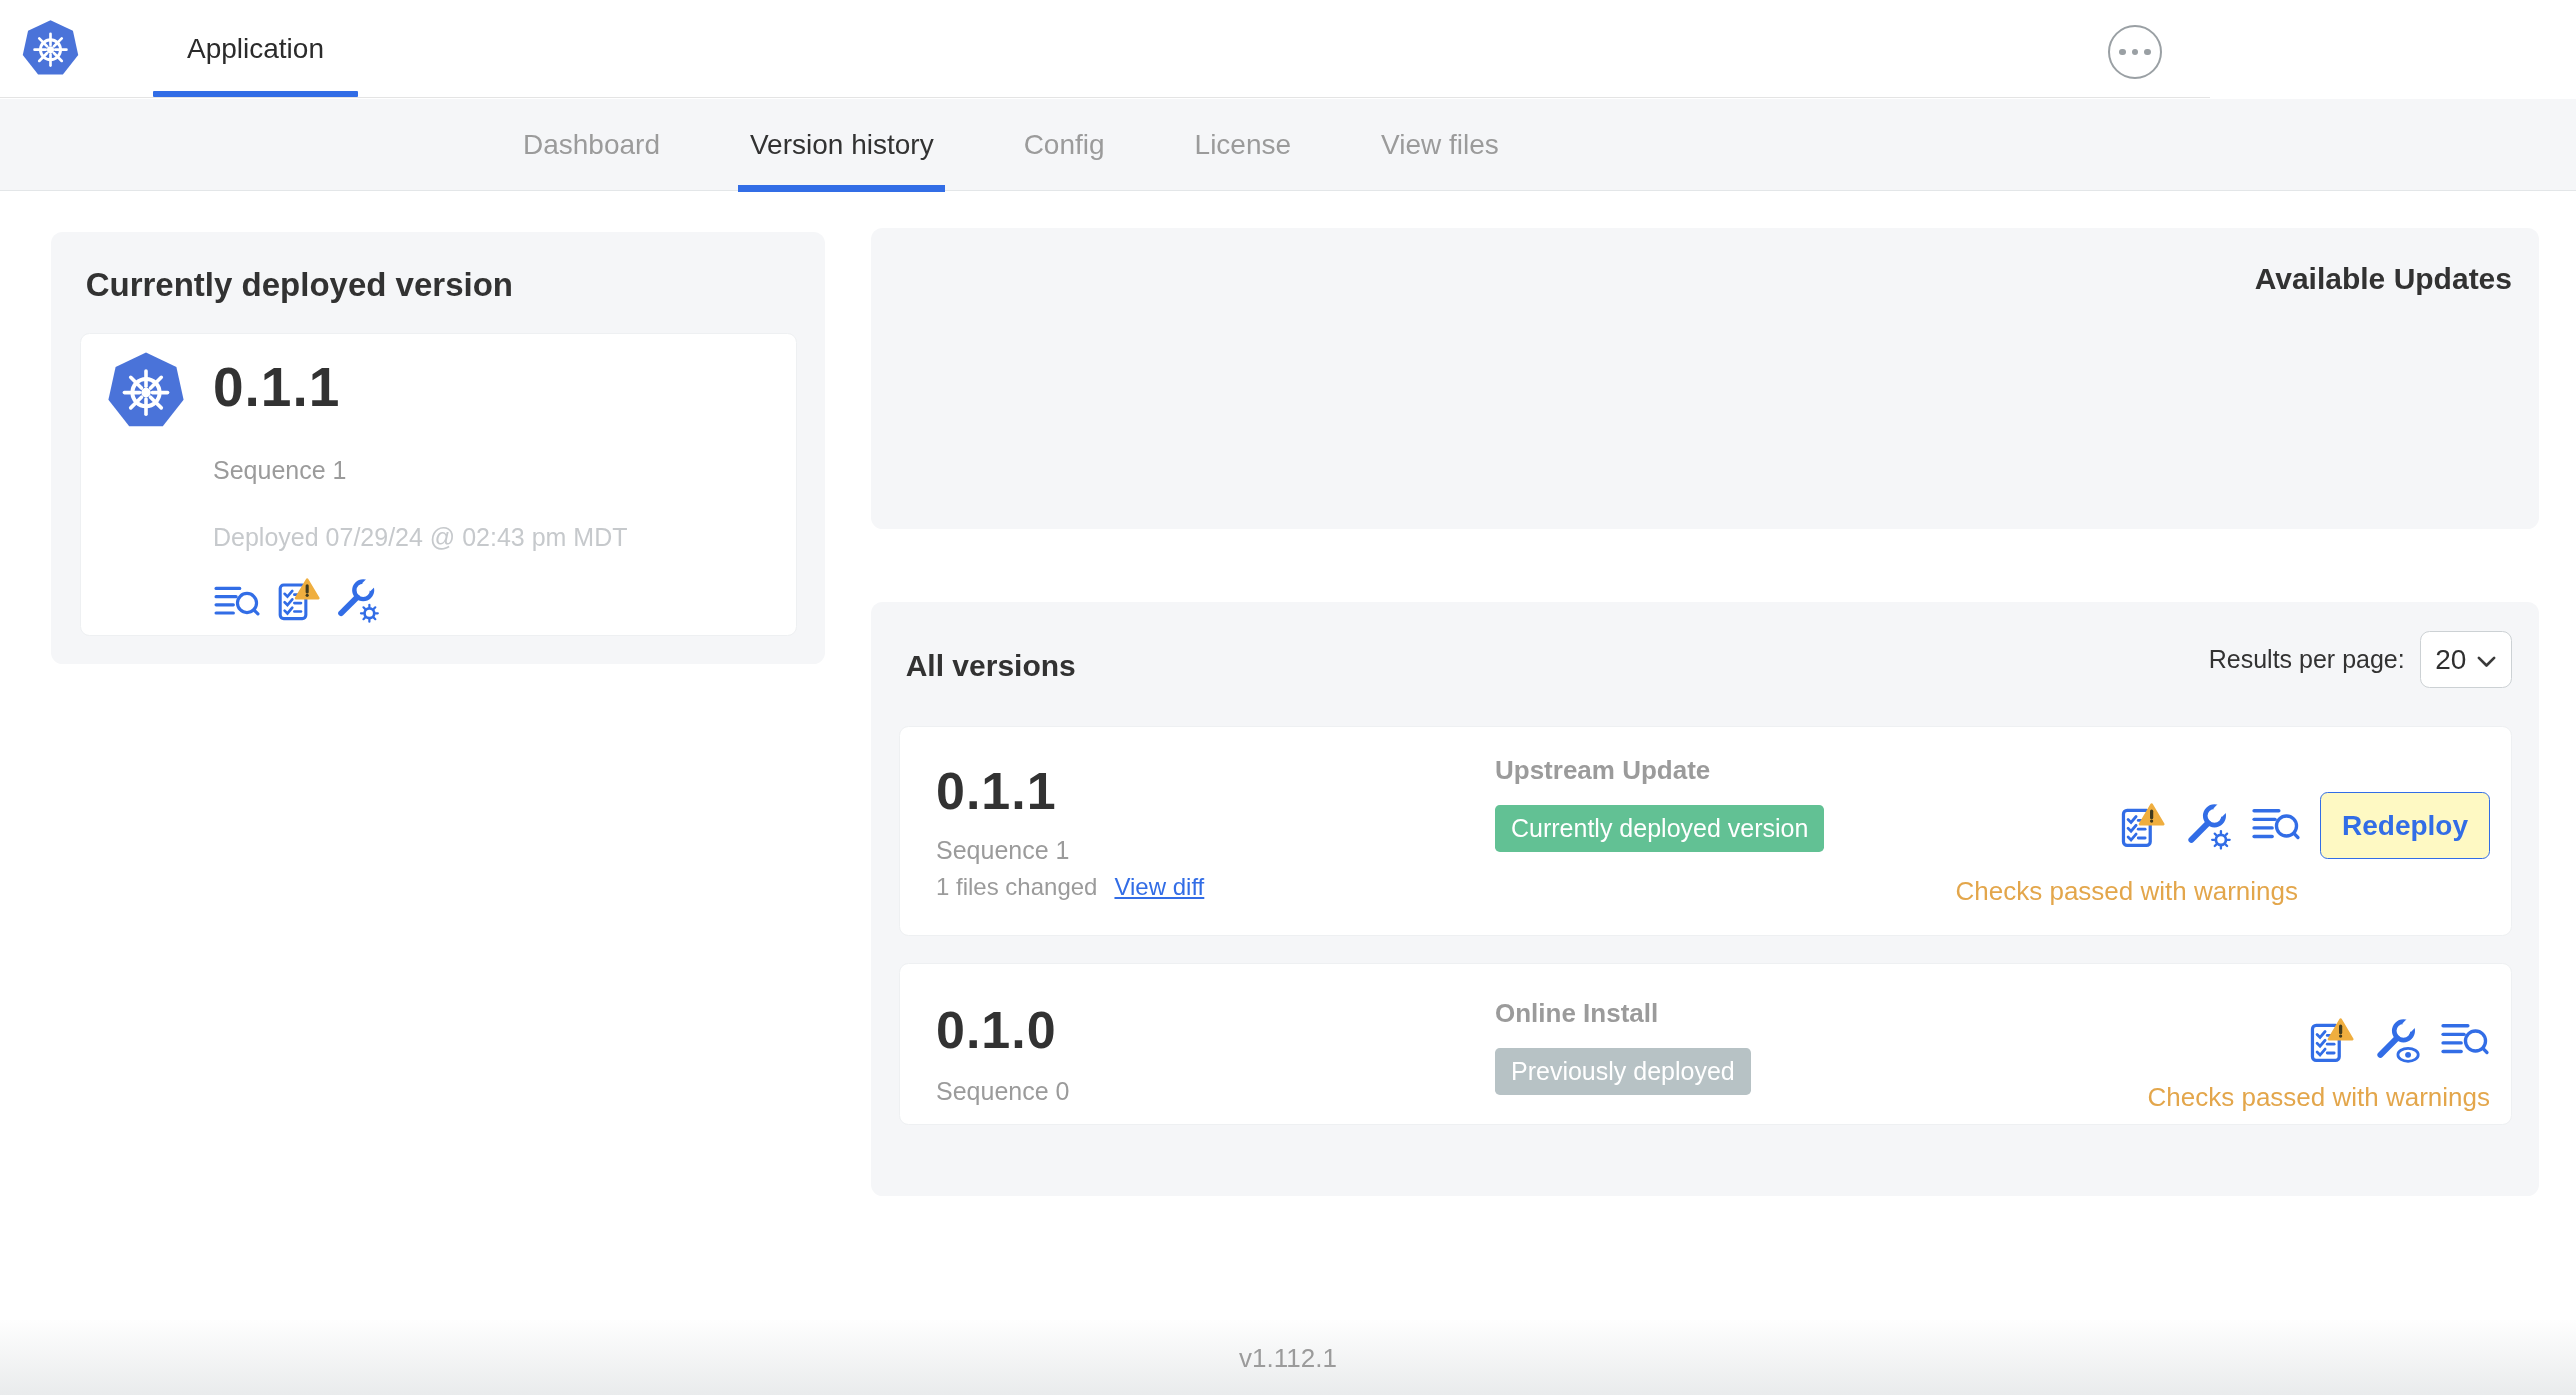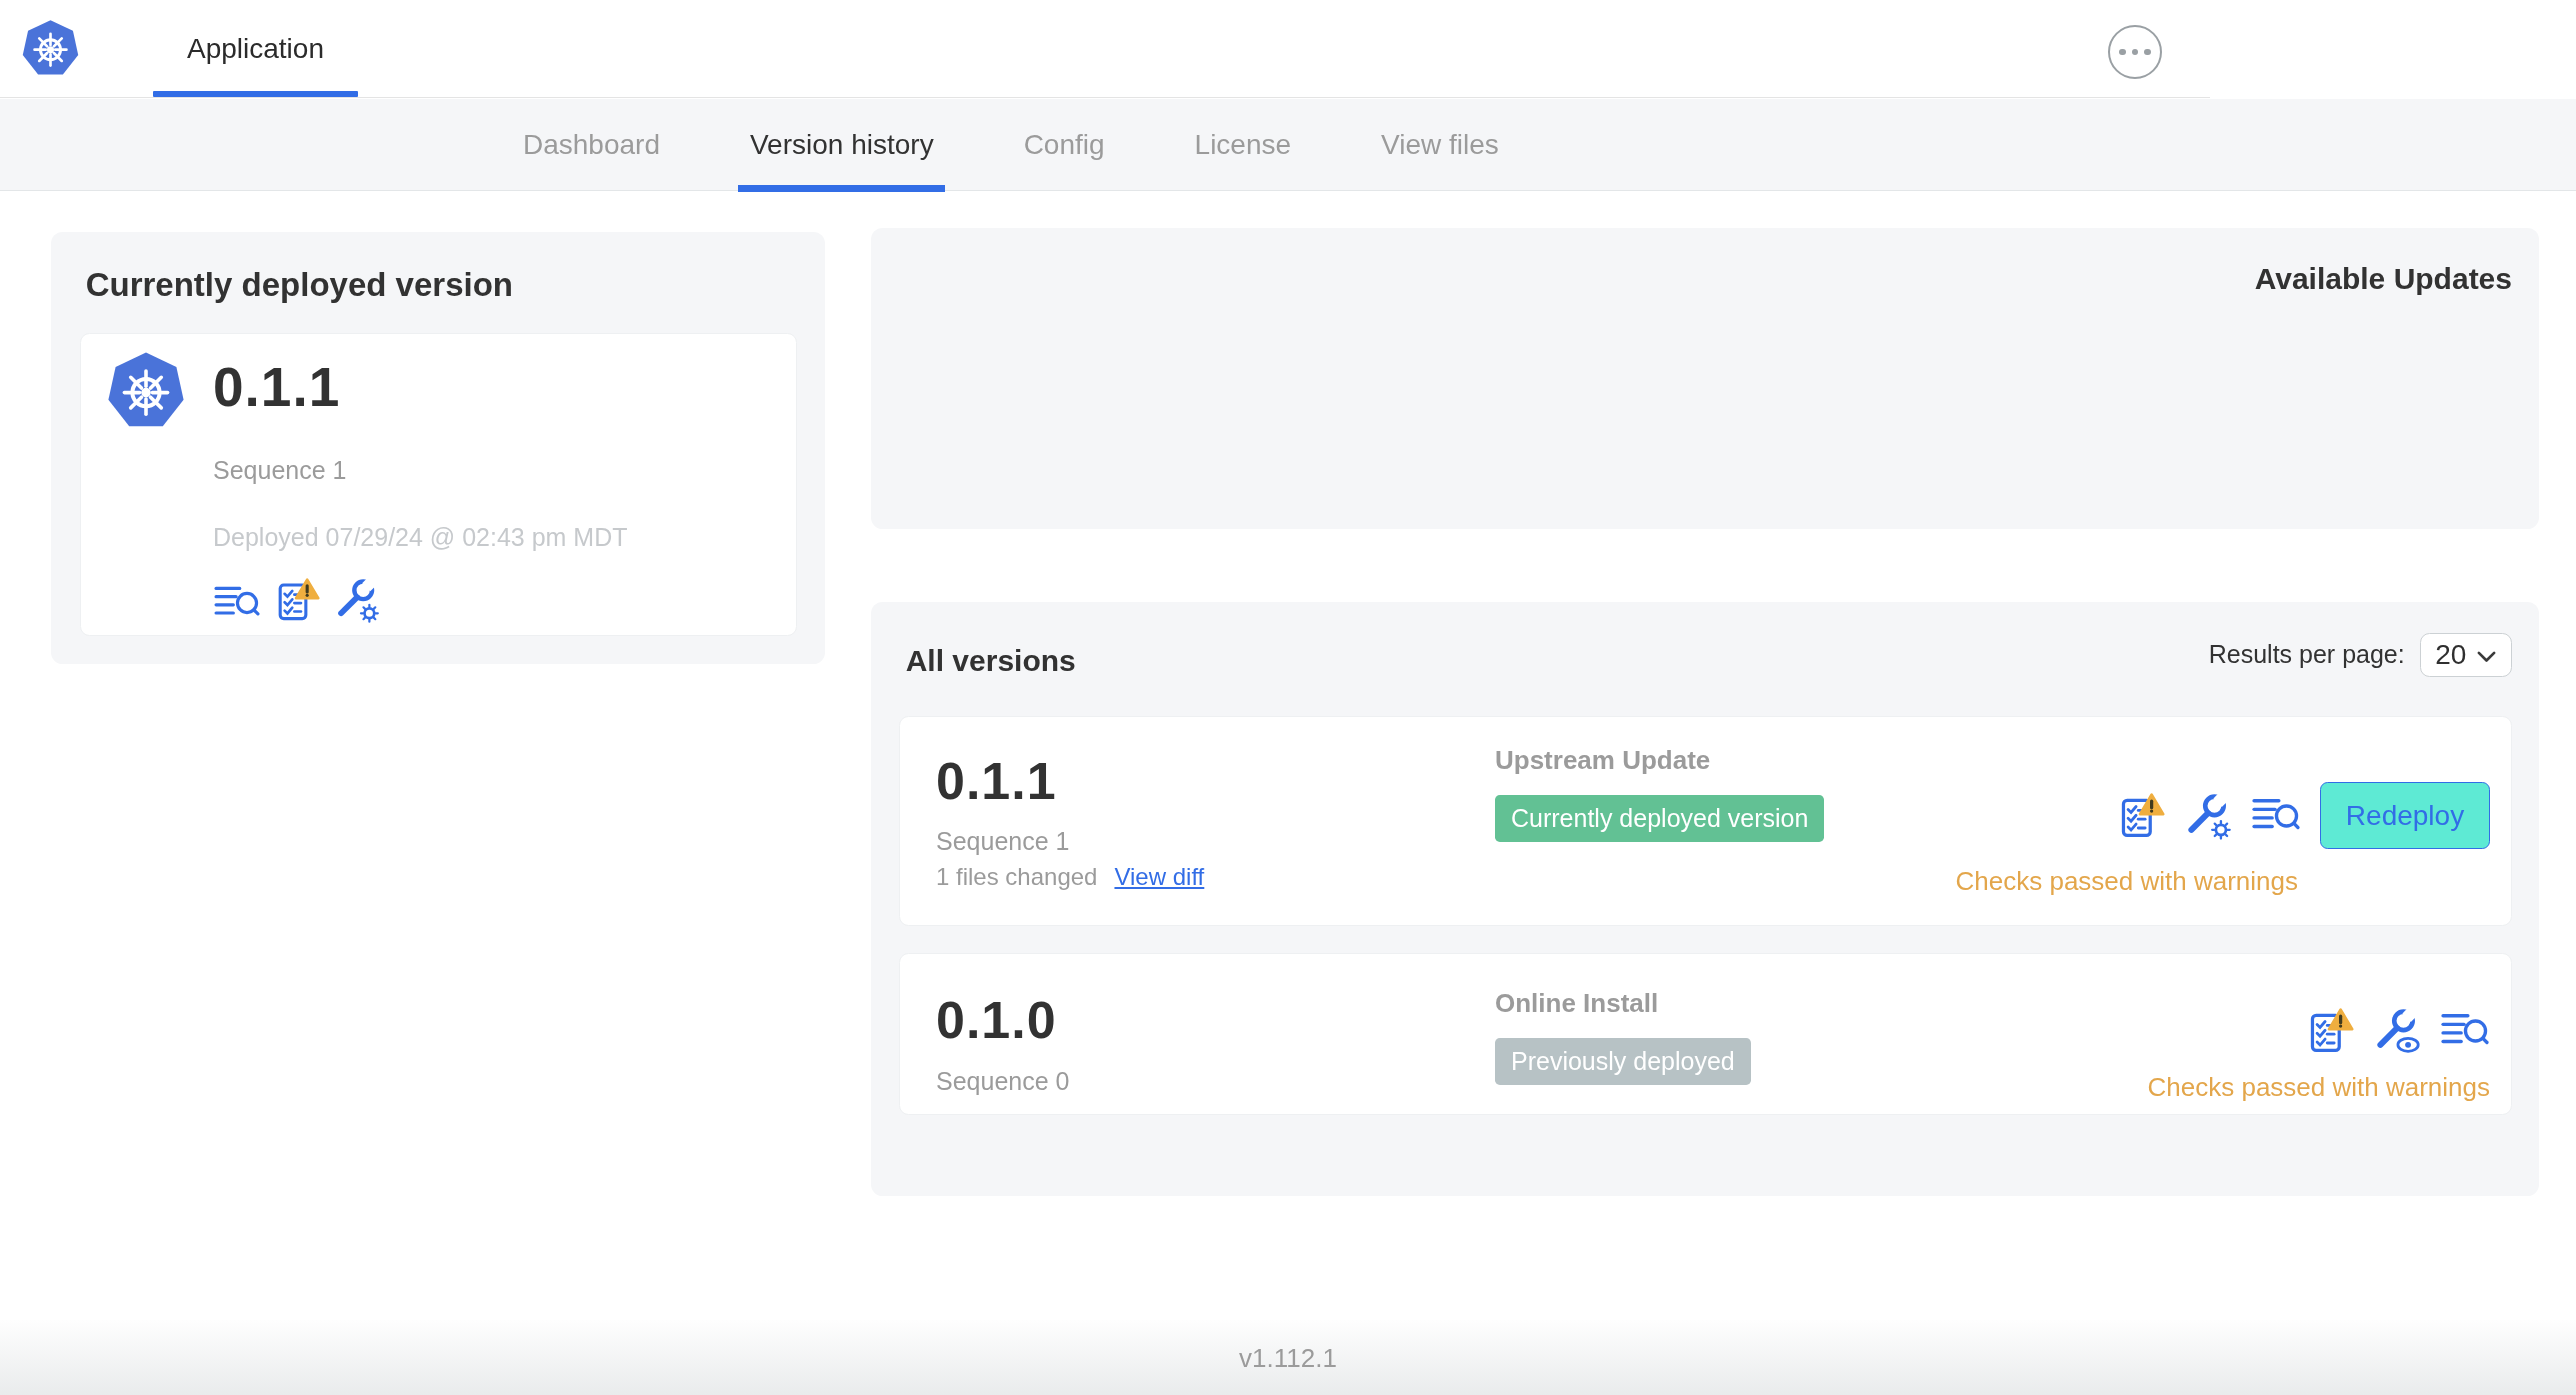--- a/index.html
+++ b/index.html
@@ -81,21 +81,21 @@
     font-family:inherit; box-shadow:0 3.8px 0 rgba(40,70,150,.35);
   }
 
   
   .all-card { left:871px; top:602px; width:1668px; height:594px; padding:29px 27px 0 28px; }
   .all-head { display:flex; align-items:center; justify-content:space-between; }
   .all-head h2 { font-size:30px; font-weight:700; margin-left:6.7px; margin-top:13.4px; }
   .rpp { display:flex; align-items:center; gap:15.3px; }
   .rpp-label { font-size:25px; color:#323232; }
   .select {
-    width:92px; height:44px; background:#fff; border:1.9px solid #ccd1d4; border-radius:9.5px;
+    width:92px; height:57px; background:#fff; border:1.9px solid #ccd1d4; border-radius:9.5px;
     display:flex; align-items:center; justify-content:center; gap:9.5px;
     font-size:28px; color:#2f2f2f; cursor:pointer;
   }
 
   .vrow { position:relative; background:#fff; border-radius:9.5px; border:1px solid #eef0f2; }
   .vrow1 { margin-top:38px; height:210px; }
   .vrow2 { margin-top:27px; height:162px; }
 
   .v-col1 { position:absolute; left:36px; top:0; }
   .v-version { font-size:52px; font-weight:700; letter-spacing:1px; }
@@ -108,22 +108,22 @@
   .badge {
     display:inline-block; margin-top:19px; padding:8.6px 16px 9.5px;
     border-radius:4.8px; color:#fff; font-size:25px; white-space:nowrap;
   }
   .badge-green { background:#62c194; }
   .badge-gray  { background:#b7c2c5; }
 
   .v-col3 { position:absolute; right:21px; top:0; display:flex; flex-direction:column; align-items:flex-end; }
   .v-actions { display:flex; align-items:center; gap:19px; }
   .redeploy-btn {
-    width:170px; height:67px; background:#5eead4; border:1.9px solid #326de6; border-radius:7.6px;
-    color:#326de6; font-size:28px; font-weight:400; font-family:inherit; cursor:pointer;
+    width:170px; height:67px; background:#fef9c3; border:1.9px solid #326de6; border-radius:7.6px;
+    color:#326de6; font-size:28px; font-weight:700; font-family:inherit; cursor:pointer;
   }
   .v-status { font-size:26px; color:#e3a64b; margin-top:17px; cursor:pointer; }
   .vrow1 .v-status { margin-right:192px; }
 
   .icon { display:flex; cursor:pointer; }
   .icon svg { display:block; }
 
   
   .footer {
     position:absolute; left:0; bottom:0; width:2576px; height:76px;

